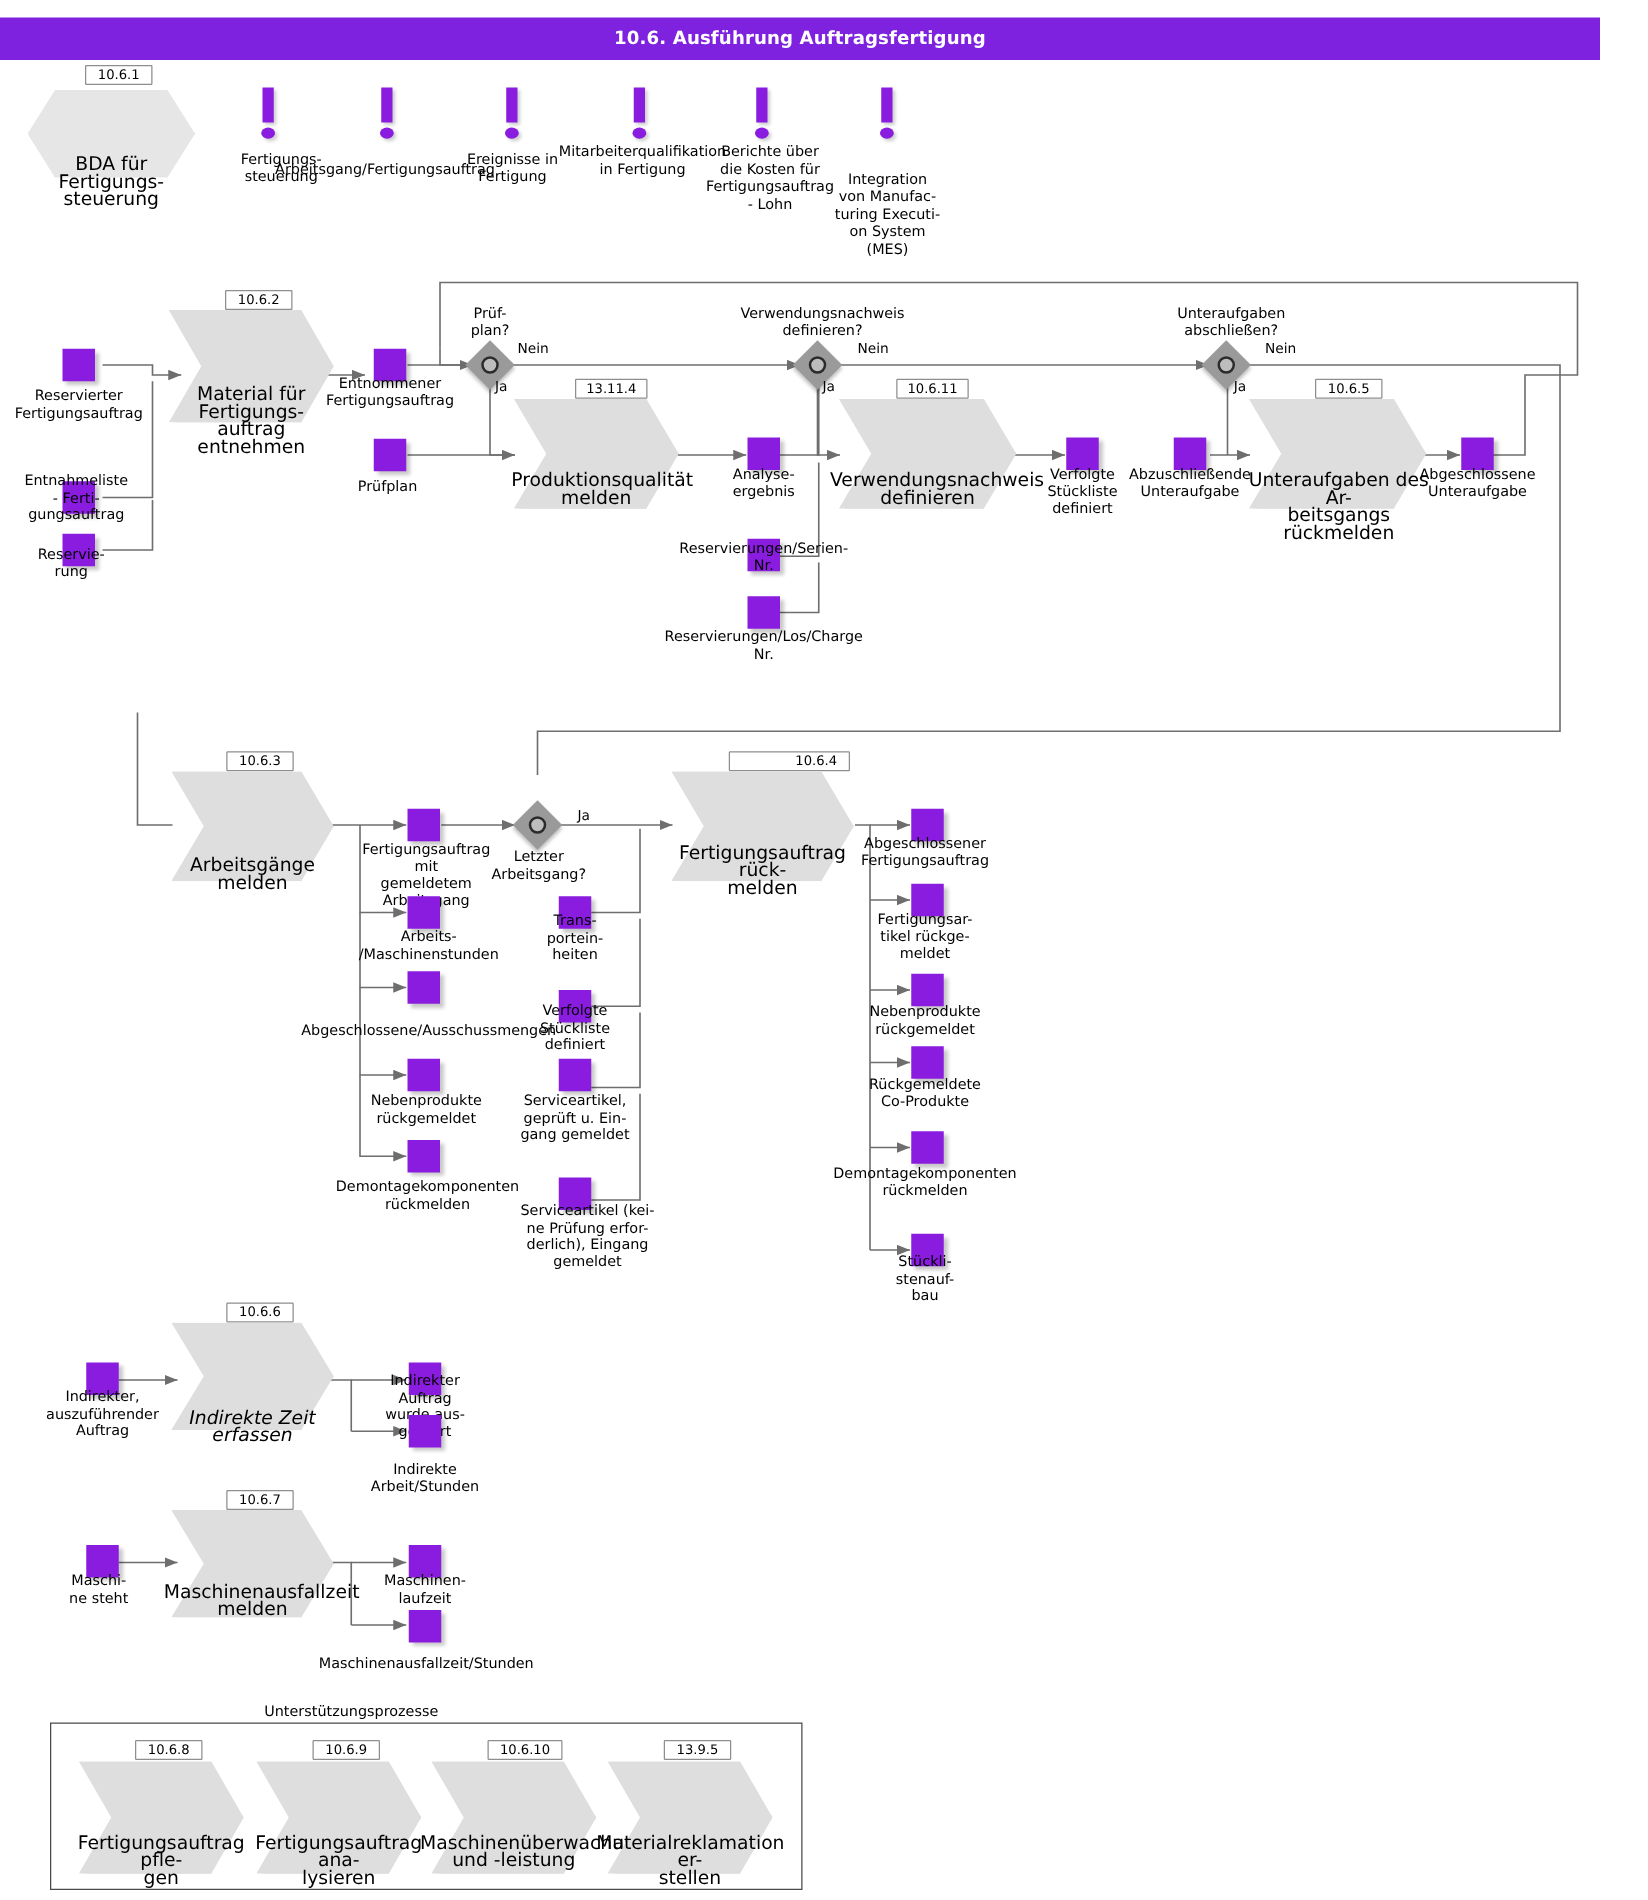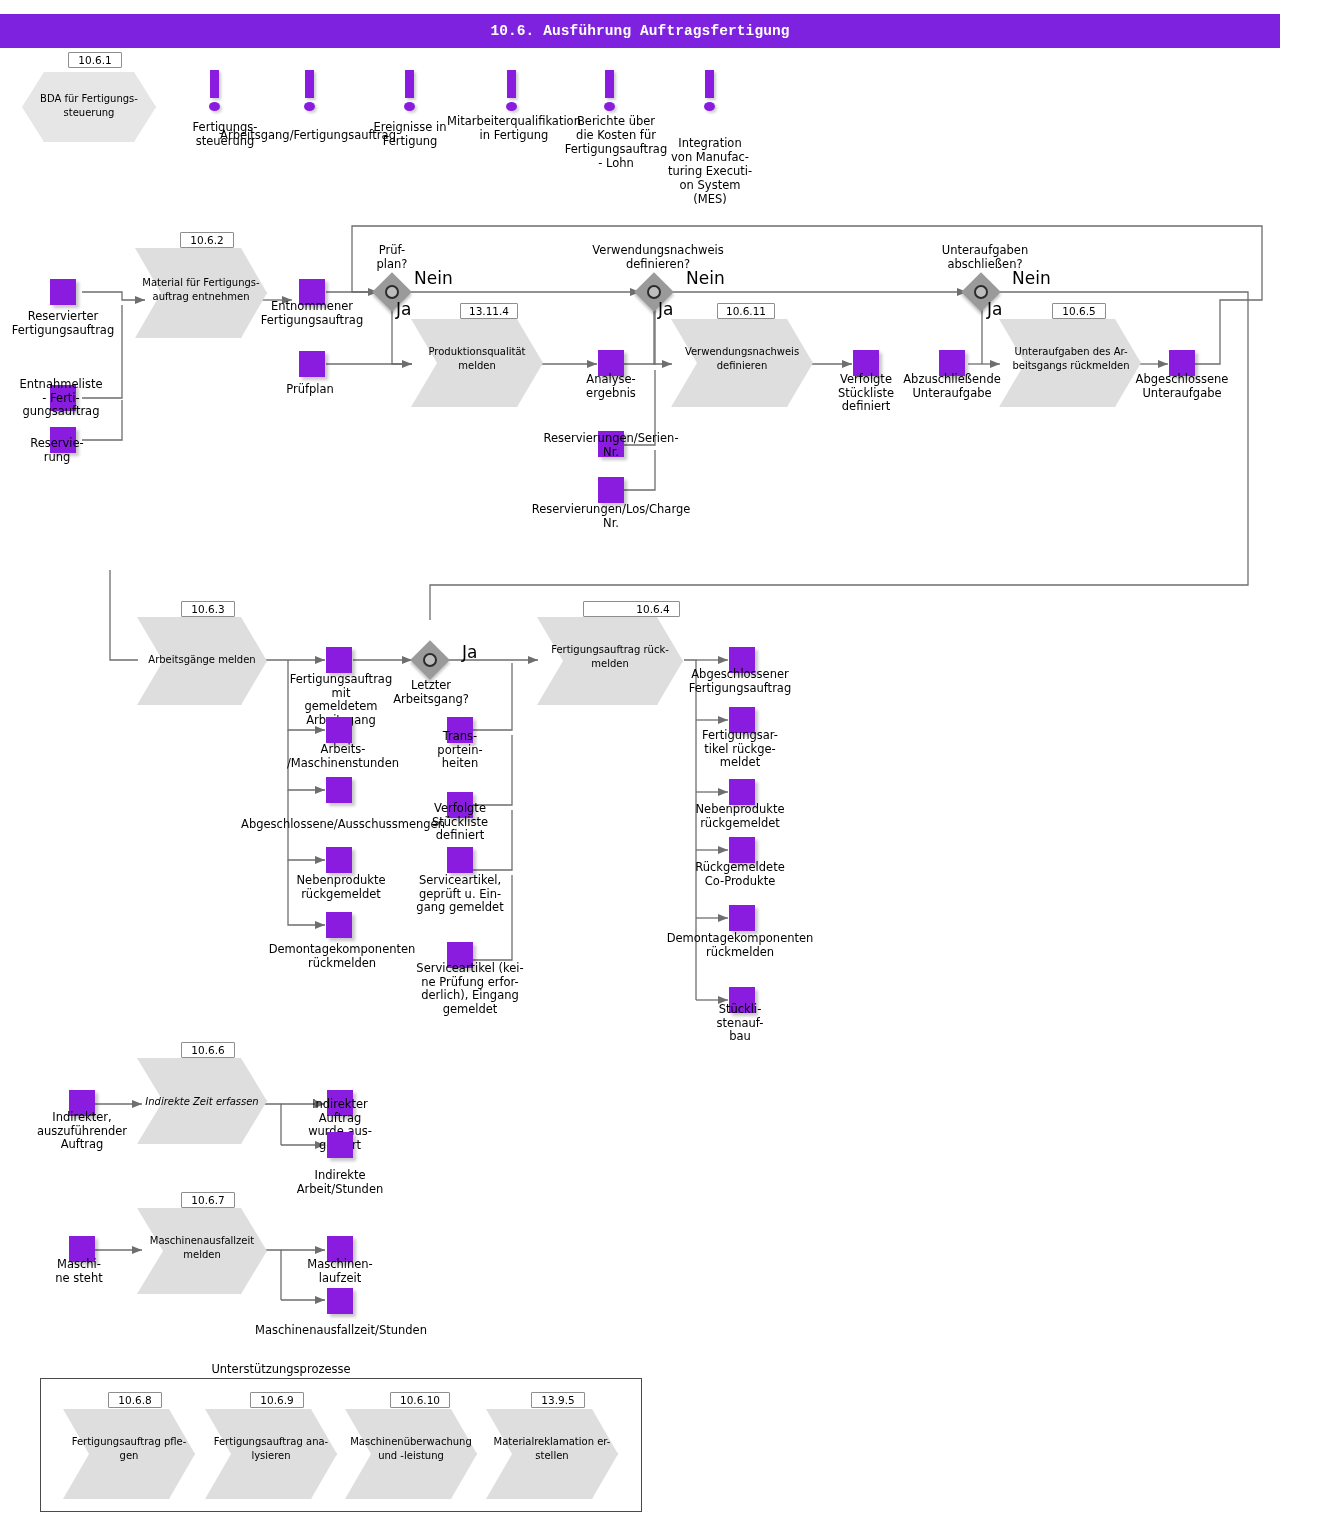--- a/index.html
+++ b/index.html
@@ -12,57 +12,57 @@
   svg#wires{position:absolute;left:0;top:0;width:1318px;height:1520px;pointer-events:none;}
 
   
   .titlebar{
     position:absolute;left:0;top:14px;width:1280px;height:34px;
     background:#7f22e0;
   }
   .titlebar .t{
     position:absolute;left:0;top:0;width:1280px;height:44px;
     line-height:34px;text-align:center;color:#ffffff;
-    font-weight:bold;font-size:14.5px;letter-spacing:.1px;font-family:Liberation Mono, monospace;
+    font-weight:bold;font-size:14.5px;letter-spacing:.1px;
   }
 
   
   .ev{position:absolute;width:26px;height:26px;background:#8a1ce0;
       box-shadow:3px 3px 3px rgba(0,0,0,.22);}
   .evlbl{position:absolute;text-align:center;font-size:11.5px;line-height:13.5px;
       color:#000;white-space:pre-line;}
 
   
   .fn{position:absolute;background:#dedede;
       box-shadow:4px 4px 4px rgba(0,0,0,.18);
       clip-path:polygon(0 0, calc(100% - 26px) 0, 100% 50%, calc(100% - 26px) 100%, 0 100%, 26px 50%);
   }
-  .fnlbl{position:absolute;text-align:center;font-size:10px;line-height:14px;
-      color:#000;white-space:pre-line;}
+  .fnlbl{position:absolute;text-align:center;font-size:15px;line-height:14px;
+      color:#000;white-space:pre-line;margin-top:32px;}
 
   
   .hexa{position:absolute;background:#e6e6e6;
       box-shadow:4px 4px 4px rgba(0,0,0,.18);
       clip-path:polygon(22px 0, calc(100% - 22px) 0, 100% 50%, calc(100% - 22px) 100%, 22px 100%, 0 50%);
   }
 
   
   .tag{position:absolute;border:1px solid #8e8e8e;background:#ffffff;
       font-size:10.5px;line-height:14px;height:14px;padding:0 5px;
       text-align:center;color:#000;border-radius:1px;}
 
   
   .gw{position:absolute;width:28px;height:28px;}
   .gw .dia{position:absolute;left:0;top:0;width:28px;height:28px;
       background:#9a9a9a;transform:rotate(45deg);
       box-shadow:2px 2px 3px rgba(0,0,0,.25);}
   .gw .ring{position:absolute;left:7px;top:7px;width:10px;height:10px;
       border:2.5px solid #2b2b2b;border-radius:50%;background:#bdbdbd;}
   .gwlbl{position:absolute;text-align:center;font-size:11.5px;line-height:13.5px;white-space:pre-line;}
-  .yn{position:absolute;font-size:17px;line-height:13px;color:#000;}
+  .yn{position:absolute;font-size:11px;line-height:13px;color:#000;}
 
   
   .excl{position:absolute;width:14px;height:44px;}
   .excl .bar{position:absolute;left:2px;top:0;width:9px;height:28px;background:#8a1ce0;
       box-shadow:2px 2px 3px rgba(0,0,0,.2);}
   .excl .dot{position:absolute;left:1px;top:32px;width:11px;height:9px;border-radius:50%;
       background:#8a1ce0;box-shadow:2px 2px 3px rgba(0,0,0,.2);}
   .excllbl{position:absolute;text-align:center;font-size:11.5px;line-height:14px;white-space:pre-line;}
 
   

